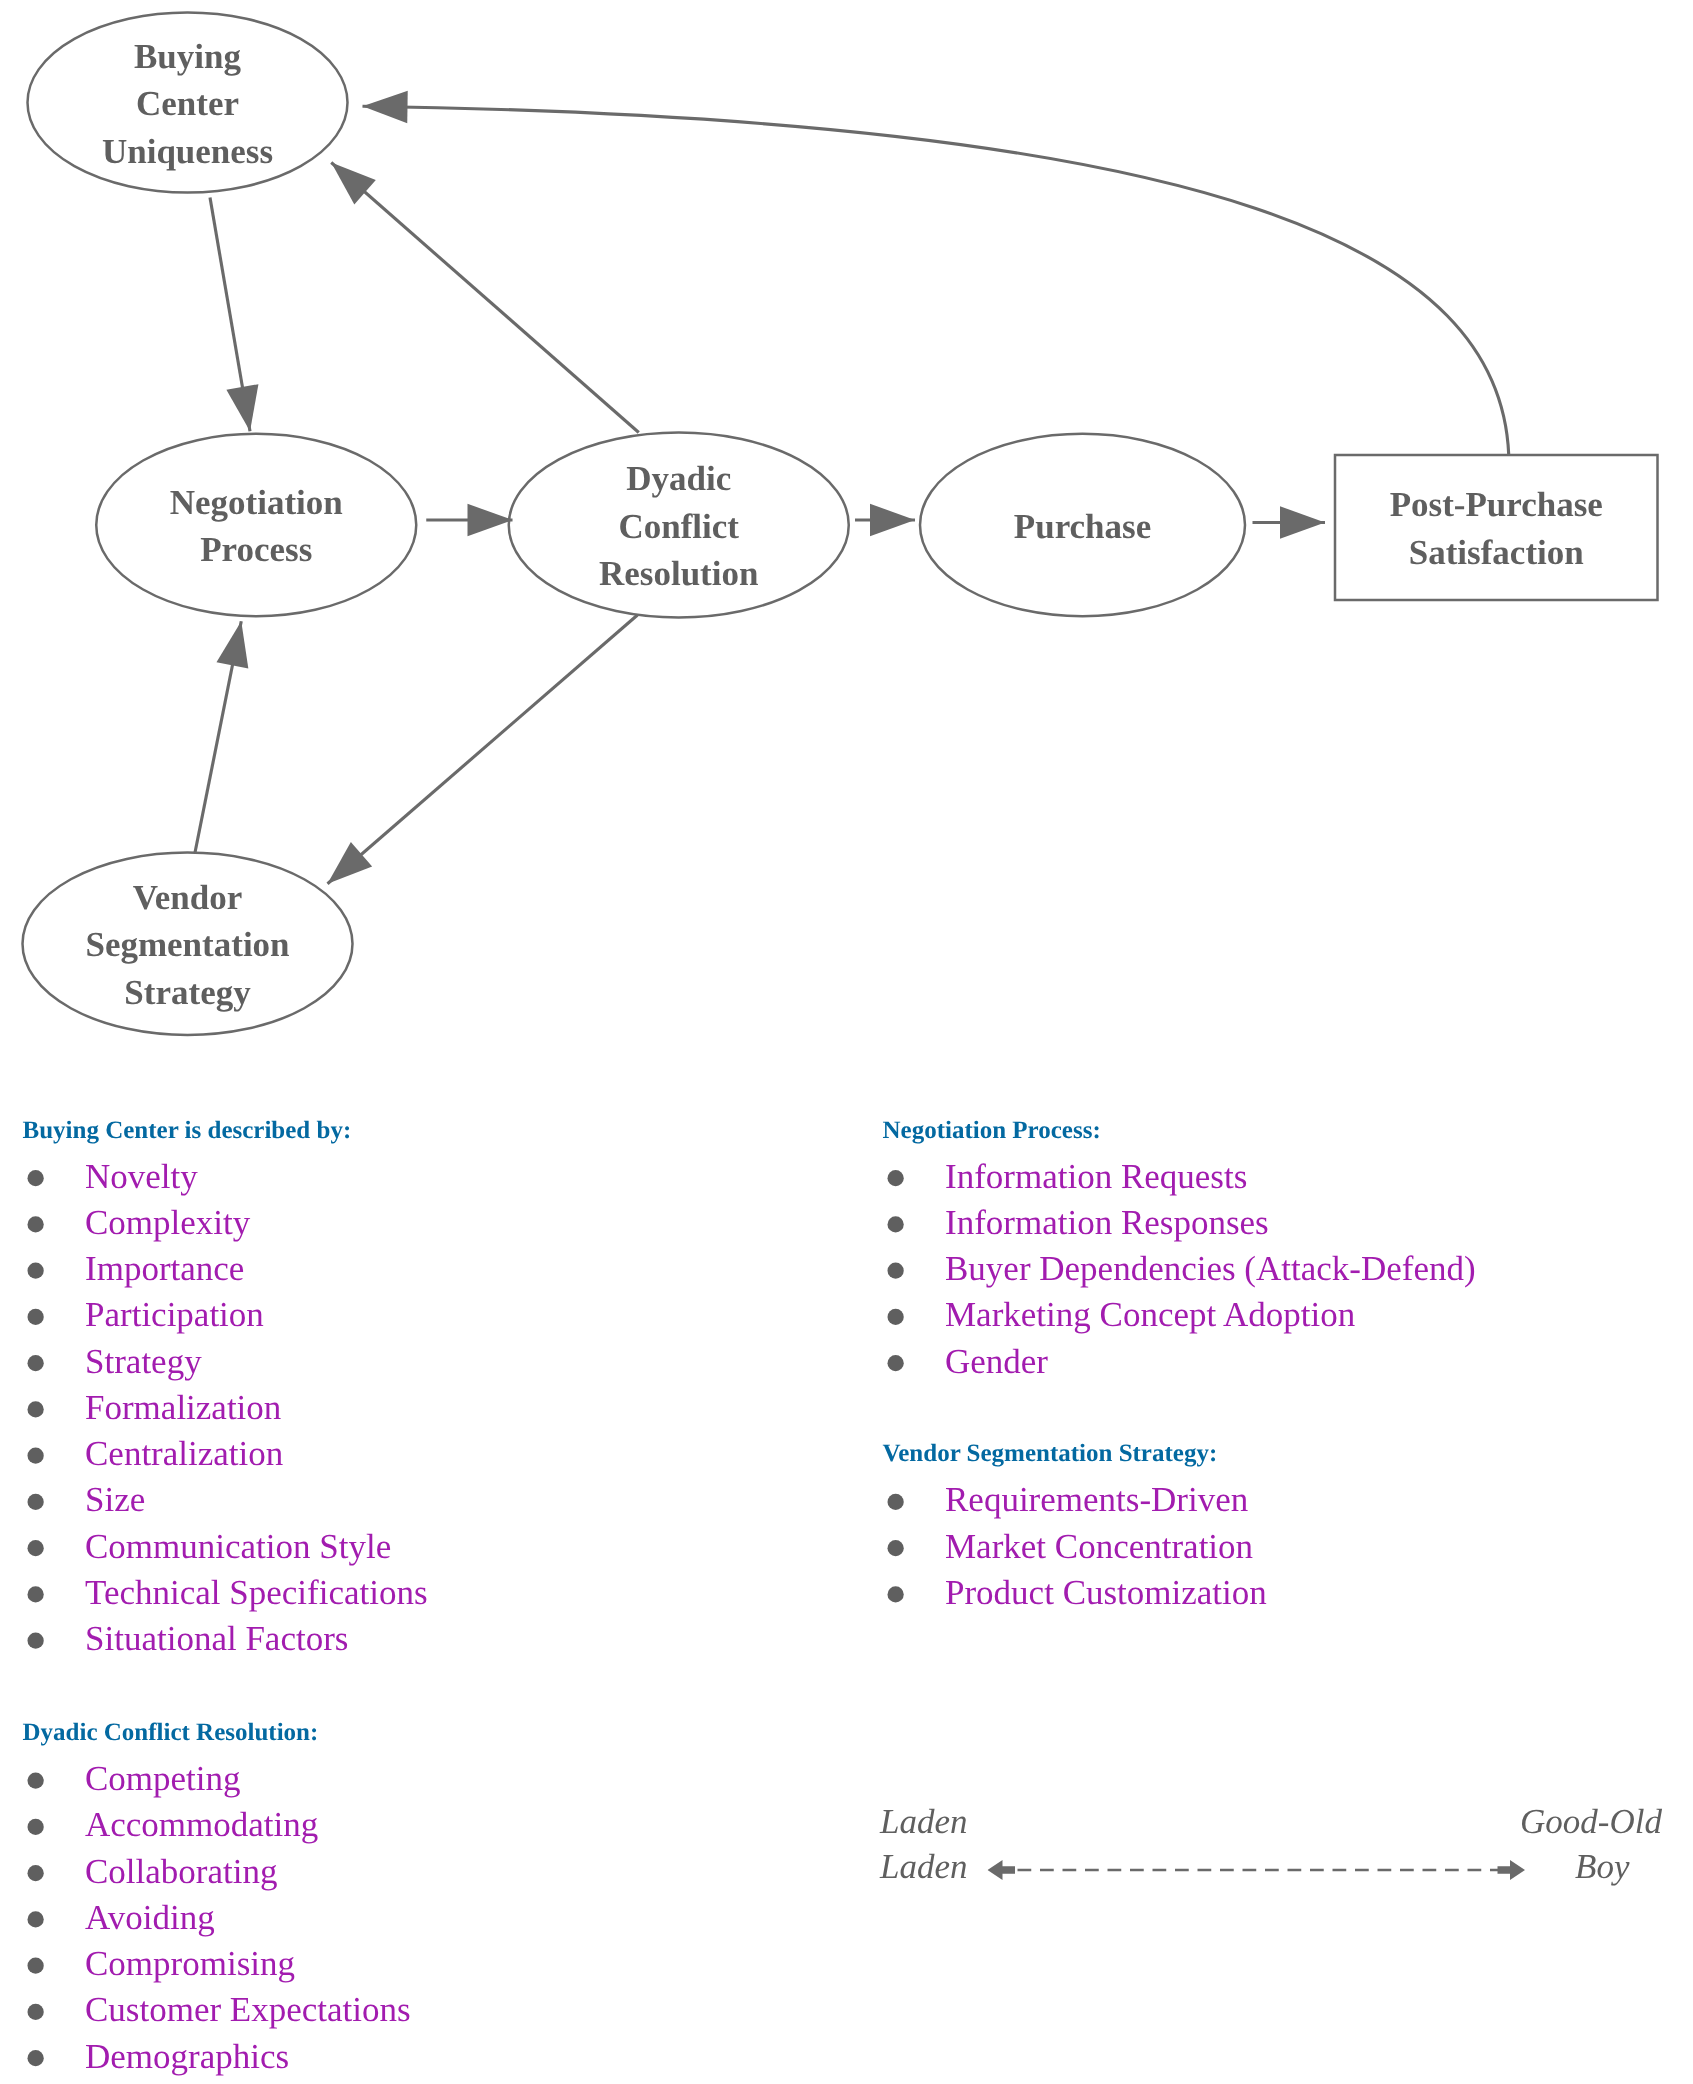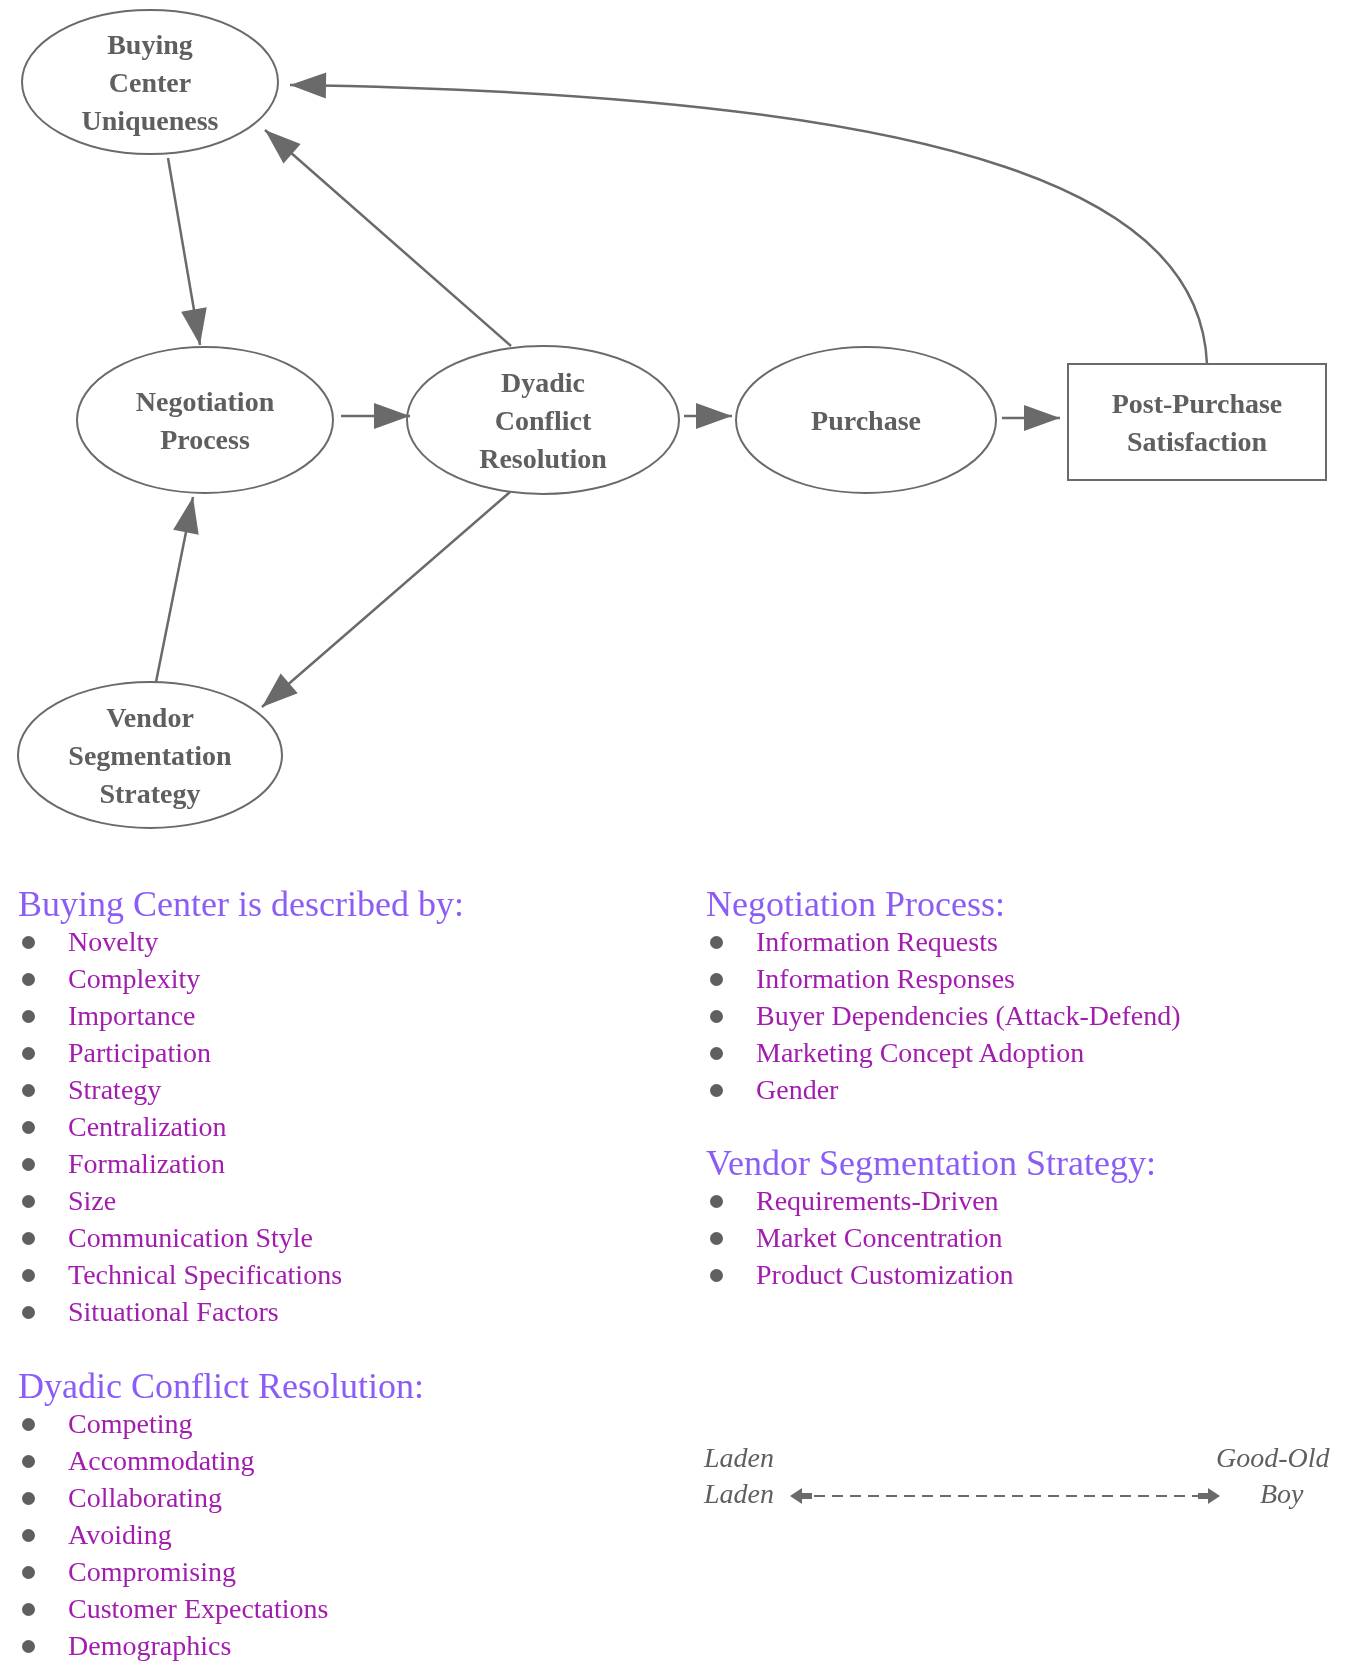--- a/index.html
+++ b/index.html
@@ -6,21 +6,21 @@
   body { width: 1354px; height: 1667px; position: relative; overflow: hidden;
          font-family: "Liberation Serif", "DejaVu Serif", serif; color: #5a5a5a; }
   #diagram { position: absolute; left: 0; top: 0; }
   .node-text { font-family: "Liberation Serif", "DejaVu Serif", serif; font-weight: bold;
                font-size: 28px; fill: #5f5f5f; }
   .shape { fill: none; stroke: #6a6a6a; stroke-width: 2; }
   .edge { fill: none; stroke: #6a6a6a; stroke-width: 2.5; }
   .arrowhead { fill: #6a6a6a; }
 
   .block { position: absolute; font-size: 28px; line-height: 37px; }
-  .block h3 { margin: 0; font-size: 36px; font-weight: normal; color: #8b5cf6; line-height: 37px; }
+  .block h3 { margin: 0; font-size: 20px; font-weight: bold; color: #0369a1; line-height: 37px; }
   .block ul { list-style: none; margin: 0; padding: 0; }
   .block li { position: relative; padding-left: 50px; color: #a21caf; }
   .block li .bullet { position: absolute; left: 4px; top: 13px; width: 13px; height: 13px;
                       border-radius: 50%; background: #5f5f5f; }
   #bc-block { left: 18px; top: 886px; }
   #dcr-block { left: 18px; top: 1368px; }
   #np-block { left: 706px; top: 886px; }
   #vss-block { left: 706px; top: 1145px; }
   #np-block li, #vss-block li { padding-left: 50px; }
 
@@ -94,22 +94,22 @@
 </svg>
 
 <div id="bc-block" class="block">
   <h3>Buying Center is described by:</h3>
   <ul>
       <li><span class="bullet"></span><span>Novelty</span></li>
       <li><span class="bullet"></span><span>Complexity</span></li>
       <li><span class="bullet"></span><span>Importance</span></li>
       <li><span class="bullet"></span><span>Participation</span></li>
       <li><span class="bullet"></span><span>Strategy</span></li>
+      <li><span class="bullet"></span><span>Formalization</span></li>
       <li><span class="bullet"></span><span>Centralization</span></li>
-      <li><span class="bullet"></span><span>Formalization</span></li>
       <li><span class="bullet"></span><span>Size</span></li>
       <li><span class="bullet"></span><span>Communication Style</span></li>
       <li><span class="bullet"></span><span>Technical Specifications</span></li>
       <li><span class="bullet"></span><span>Situational Factors</span></li>
     </ul>
 </div>
 
 <div id="dcr-block" class="block">
   <h3>Dyadic Conflict Resolution:</h3>
   <ul>

